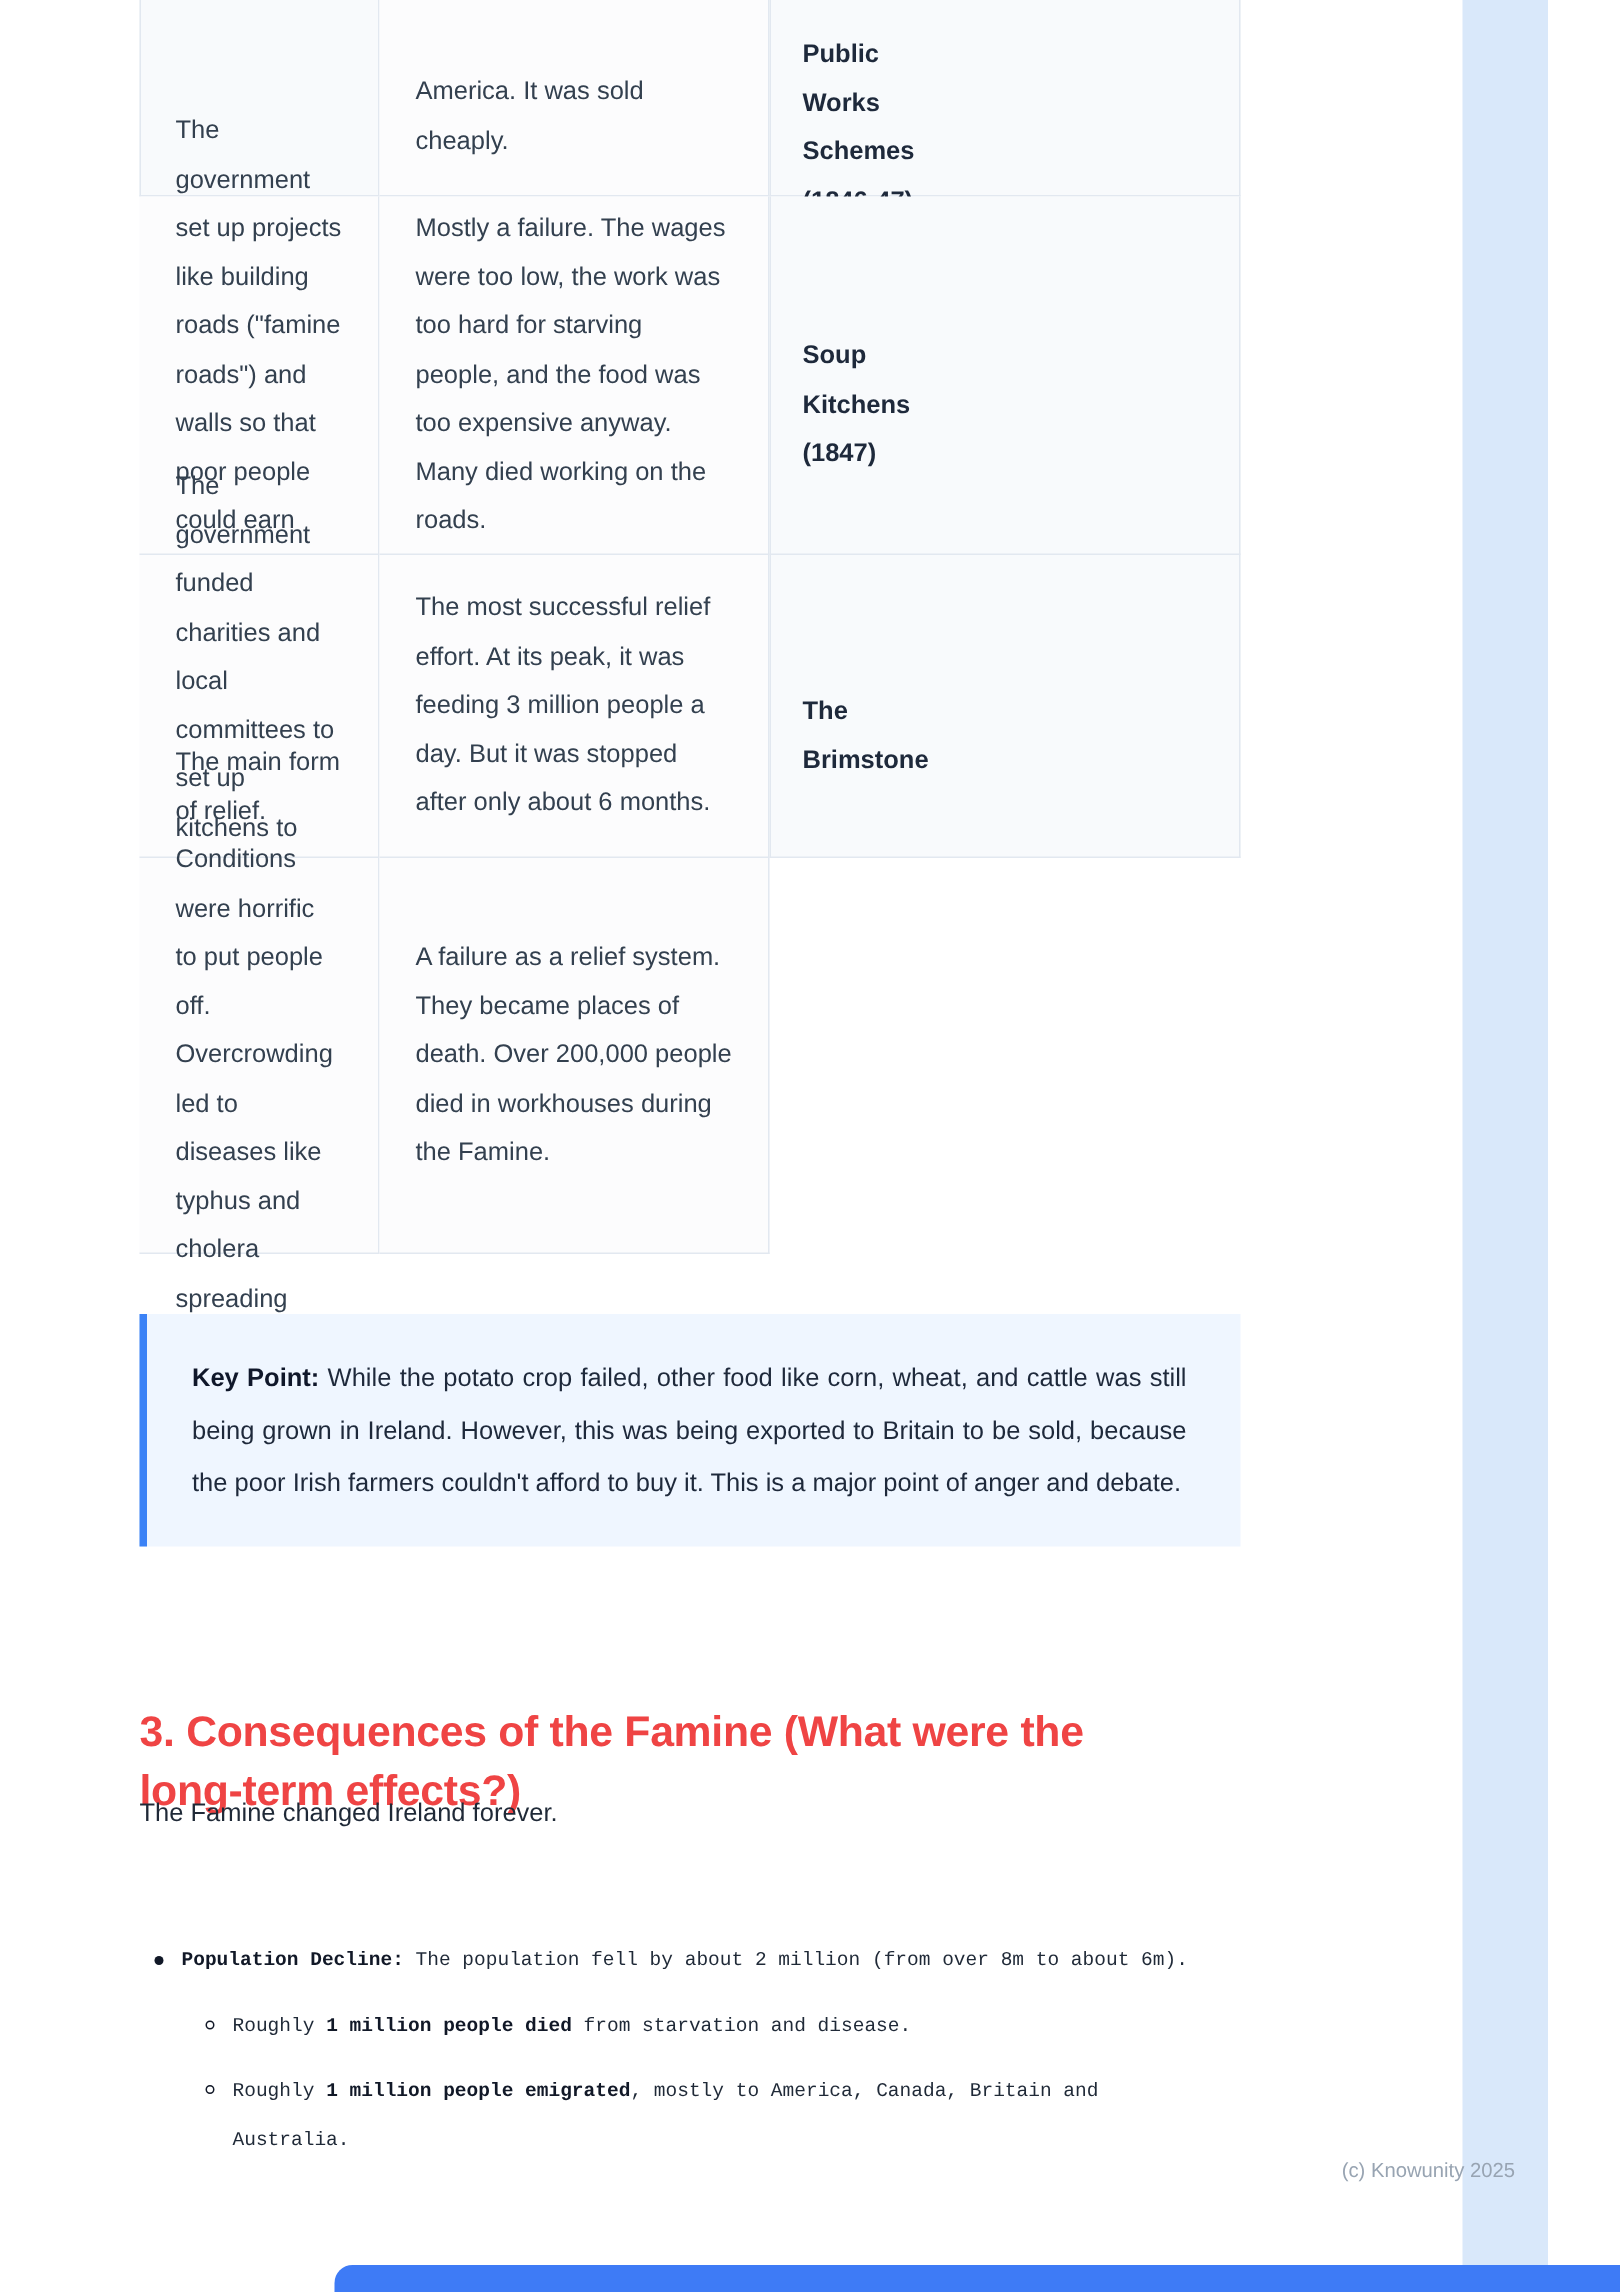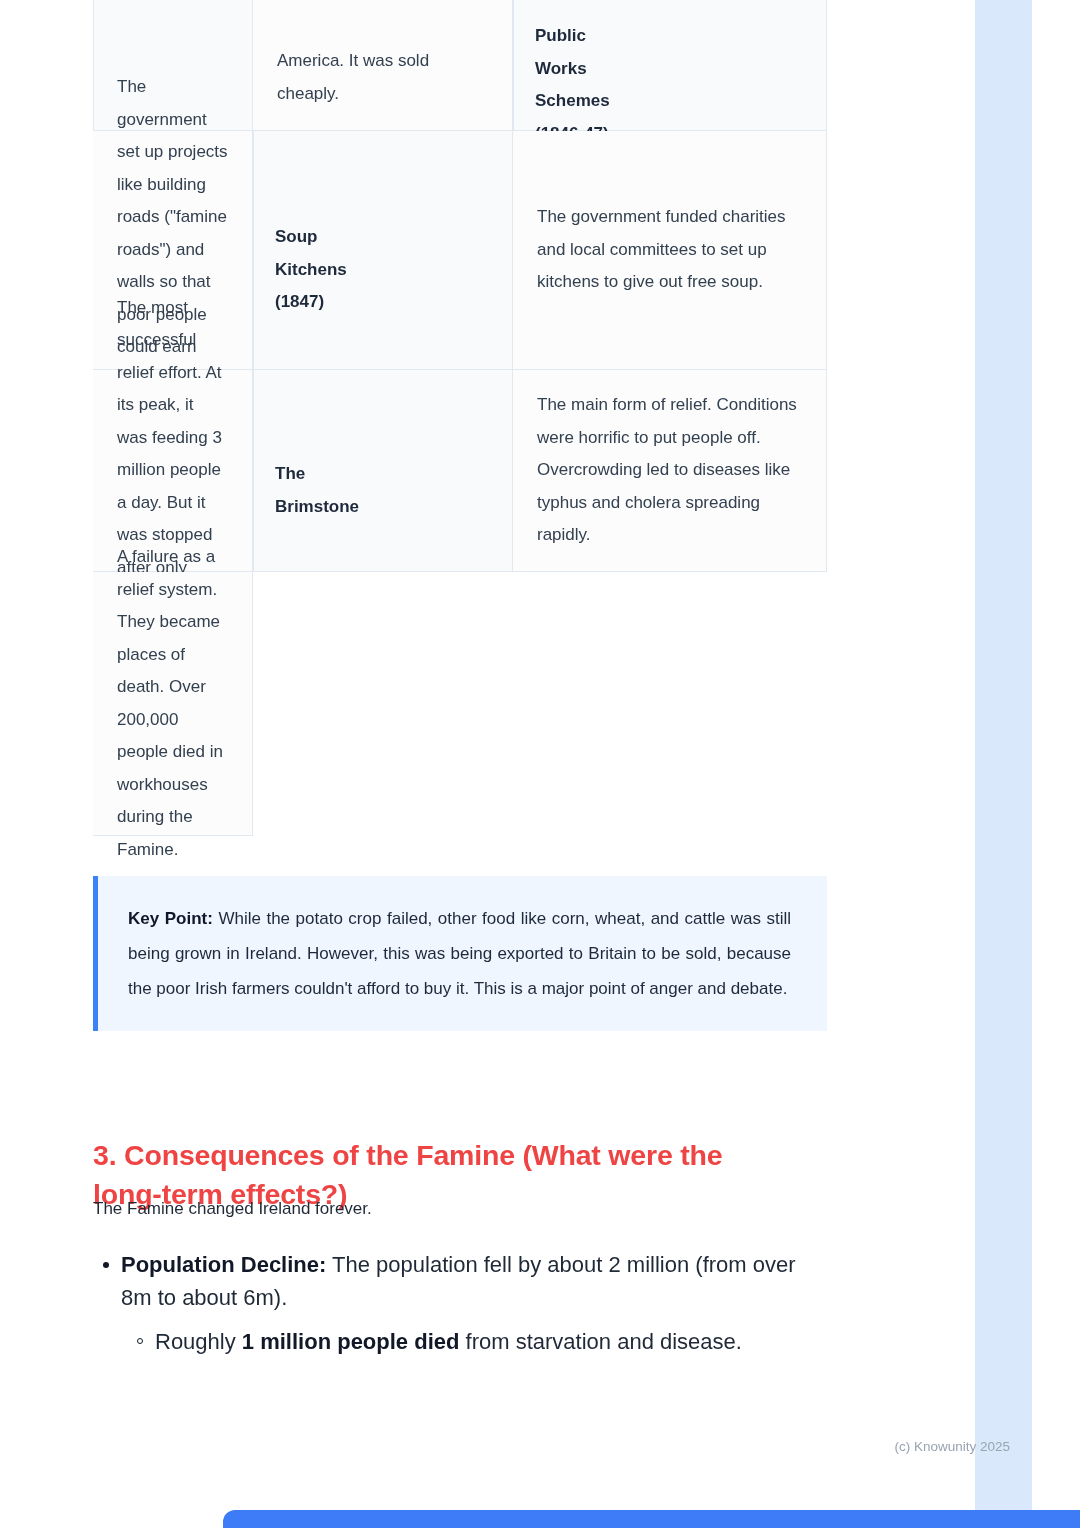--- a/index.html
+++ b/index.html
@@ -52,22 +52,22 @@
     letter-spacing:-0.2px;
   }
 
   .intro {
     position:absolute; left:93px; top:1196px; z-index:2;
     font-size:17px; line-height:26px; color:#1f2937;
   }
 
   
   .list {
-    position:absolute; left:93px; top:1248px; width:731px; z-index:2;
-    font-size:22px; line-height:33px; color:#1f2937;
+    position:absolute; left:93px; top:1290px; width:731px; z-index:2;
+    font-size:13px; line-height:33px; color:#1f2937;font-family:Liberation Mono, monospace;
   }
   .li { display:flex; }
   .li.l1 { margin-bottom:11px; }
   .li.l2 { margin-left:34px; margin-bottom:10px; }
   .marker-disc {
     flex:0 0 auto; width:6px; height:6px; border-radius:50%;
     background:#111827; margin:14px 12px 0 10px;
   }
   .marker-circle {
     flex:0 0 auto; width:6px; height:6px; border-radius:50%;
@@ -106,20 +106,23 @@
     <div class="cell body r1">
       <span>America. It was sold cheaply.</span>
     </div>
 
     <div class="cell label">
       <span class="lab">Public Works Schemes (1846-47)</span>
     </div>
     <div class="cell body">
       <span>The government set up projects like building roads ("famine roads") and walls so that poor people could earn money to buy food.</span>
     </div>
+    <div class="cell body">
+      <span>Mostly a failure. The wages were too low, the work was too hard for starving people, and the food was too expensive anyway. Many died working on the roads.</span>
+    </div>
 
     <div class="cell label">
       <span class="lab">Soup Kitchens (1847)</span>
     </div>
     <div class="cell body">
       <span>The government funded charities and local committees to set up kitchens to give out free soup.</span>
     </div>
     <div class="cell body">
       <span>The most successful relief effort. At its peak, it was feeding 3 million people a day. But it was stopped after only about 6 months.</span>
     </div>
@@ -153,20 +156,26 @@
       </div>
     </div>
 
     <div class="li l2">
       <span class="marker-circle"></span>
       <div class="txt">
         <span>Roughly </span><strong>1 million people died</strong><span> from starvation and disease.</span>
       </div>
     </div>
 
+    <div class="li l2">
+      <span class="marker-circle"></span>
+      <div class="txt">
+        <span>Roughly </span><strong>1 million people emigrated</strong><span>, mostly to America, Canada, Britain and Australia.</span>
+      </div>
+    </div>
 
   </div>
 
   <div class="copyright">(c) Knowunity 2025</div>
 
   <div class="bottombar"></div>
 
 </div>
 
 </body></html>

